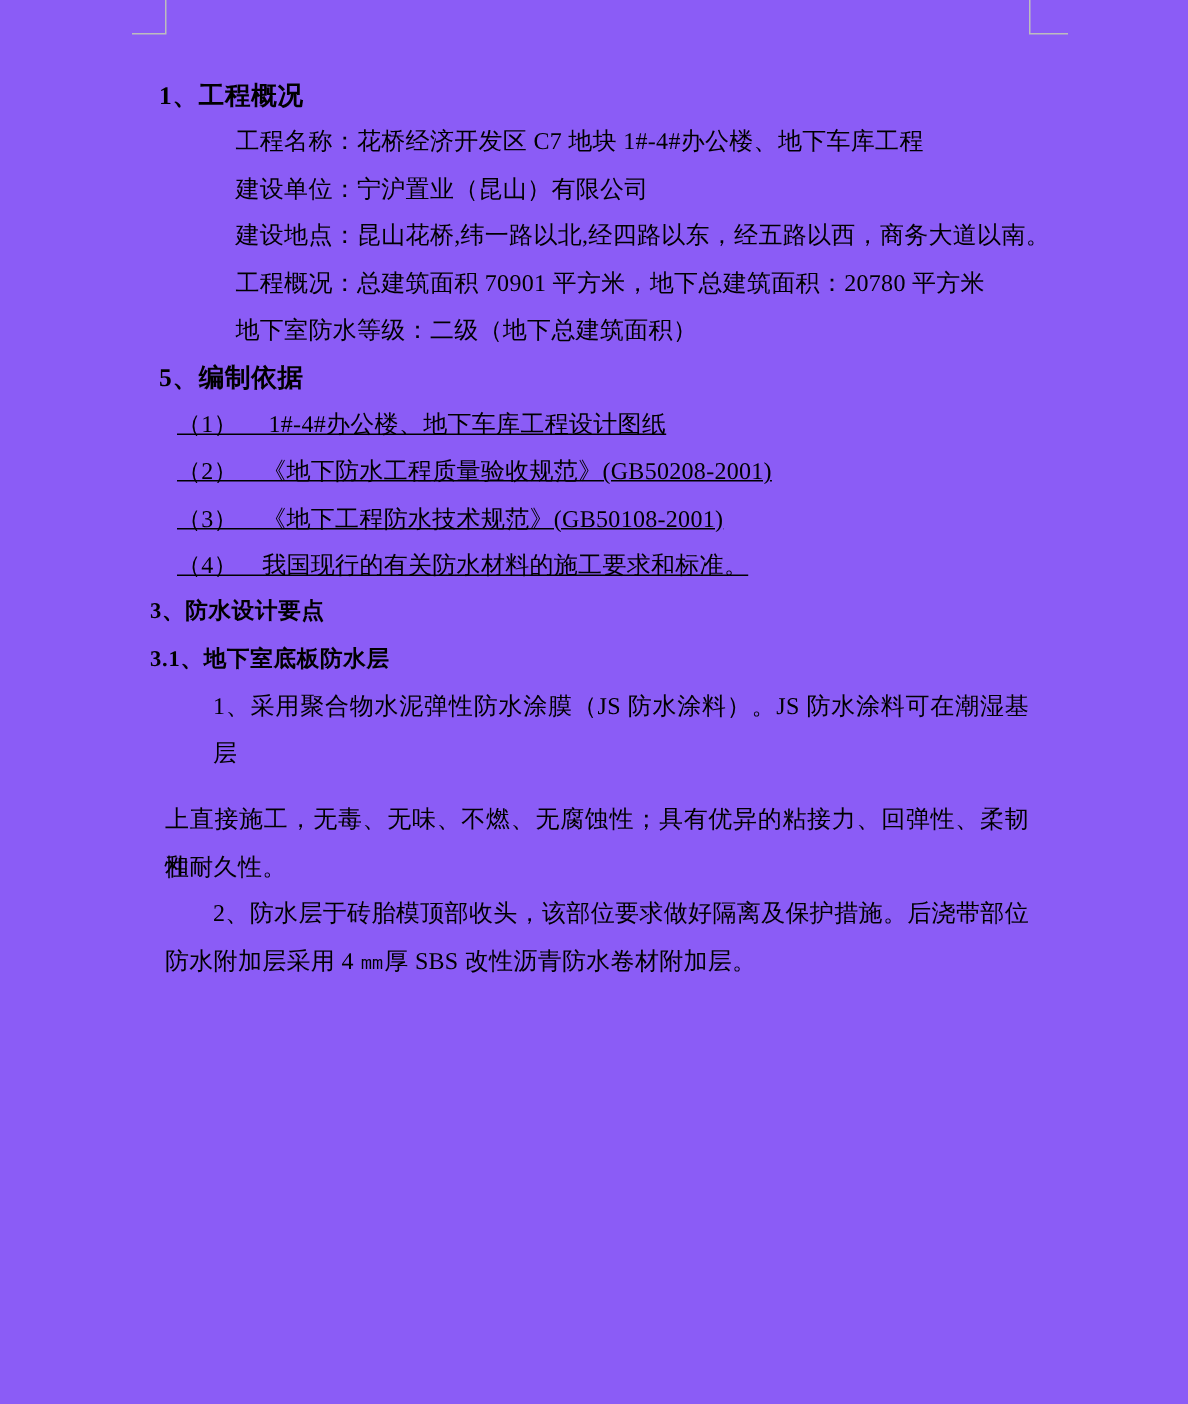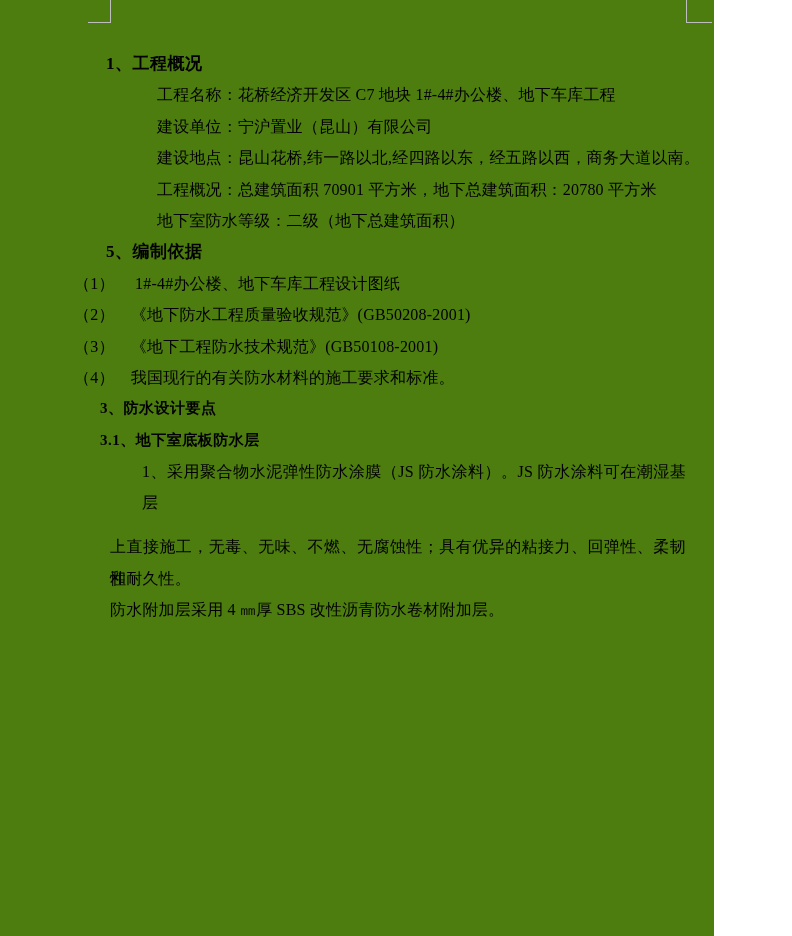--- a/index.html
+++ b/index.html
@@ -2,23 +2,23 @@
 <html><head>
 <meta charset="utf-8">
 <style>
   html, body {
     margin: 0;
     padding: 0;
     background: #ffffff;
   }
   .page {
     position: relative;
-    width: 714px;
+    width: 792px;
     height: 936px;
-    background: #4d7c0f;
+    background: #8b5cf6;
     overflow: hidden;
     font-family: "Liberation Serif", serif;
     color: #000000;
   }
   
   .crop {
     position: absolute;
     background: #bdbdbd;
   }
   .crop.tl-v { left: 110px; top: 0; width: 1px; height: 22px; }
@@ -38,21 +38,21 @@
     font-size: 16px;
     white-space: pre;
     letter-spacing: 0.2px;
   }
   
   .line.h1 { margin-left: 106px; font-size: 17px; font-weight: bold; letter-spacing: 0.5px; }
   .line.h3 { margin-left: 100px; font-size: 15px; font-weight: bold; letter-spacing: 0.5px; }
   
   .line.lbl { margin-left: 157px; }
   
-  .line.item { margin-left: 74px; }
+  .line.item { margin-left: 118px; text-decoration: underline; }
   
   .line.p-first {
     margin-left: 110px;
     width: 576px;
     box-sizing: border-box;
     padding-left: 32px;
     text-align: justify;
     text-align-last: justify;
     white-space: normal;
   }
@@ -93,16 +93,17 @@
     <div class="line item">（3）　《地下工程防水技术规范》(GB50108-2001)</div>
     <div class="line item">（4）　我国现行的有关防水材料的施工要求和标准。</div>
 
     <div class="line h3">3、防水设计要点</div>
     <div class="line h3">3.1、地下室底板防水层</div>
 
     <div class="line p-first">1、采用聚合物水泥弹性防水涂膜（JS 防水涂料）。JS 防水涂料可在潮湿基层</div>
     <div class="line p-mid">上直接施工，无毒、无味、不燃、无腐蚀性；具有优异的粘接力、回弹性、柔韧性</div>
     <div class="line p-end">和耐久性。</div>
 
+    <div class="line p-first">2、防水层于砖胎模顶部收头，该部位要求做好隔离及保护措施。后浇带部位</div>
     <div class="line p-end">防水附加层采用 4 ㎜厚 SBS 改性沥青防水卷材附加层。</div>
 
   </div>
 </div>
 
 </body></html>

